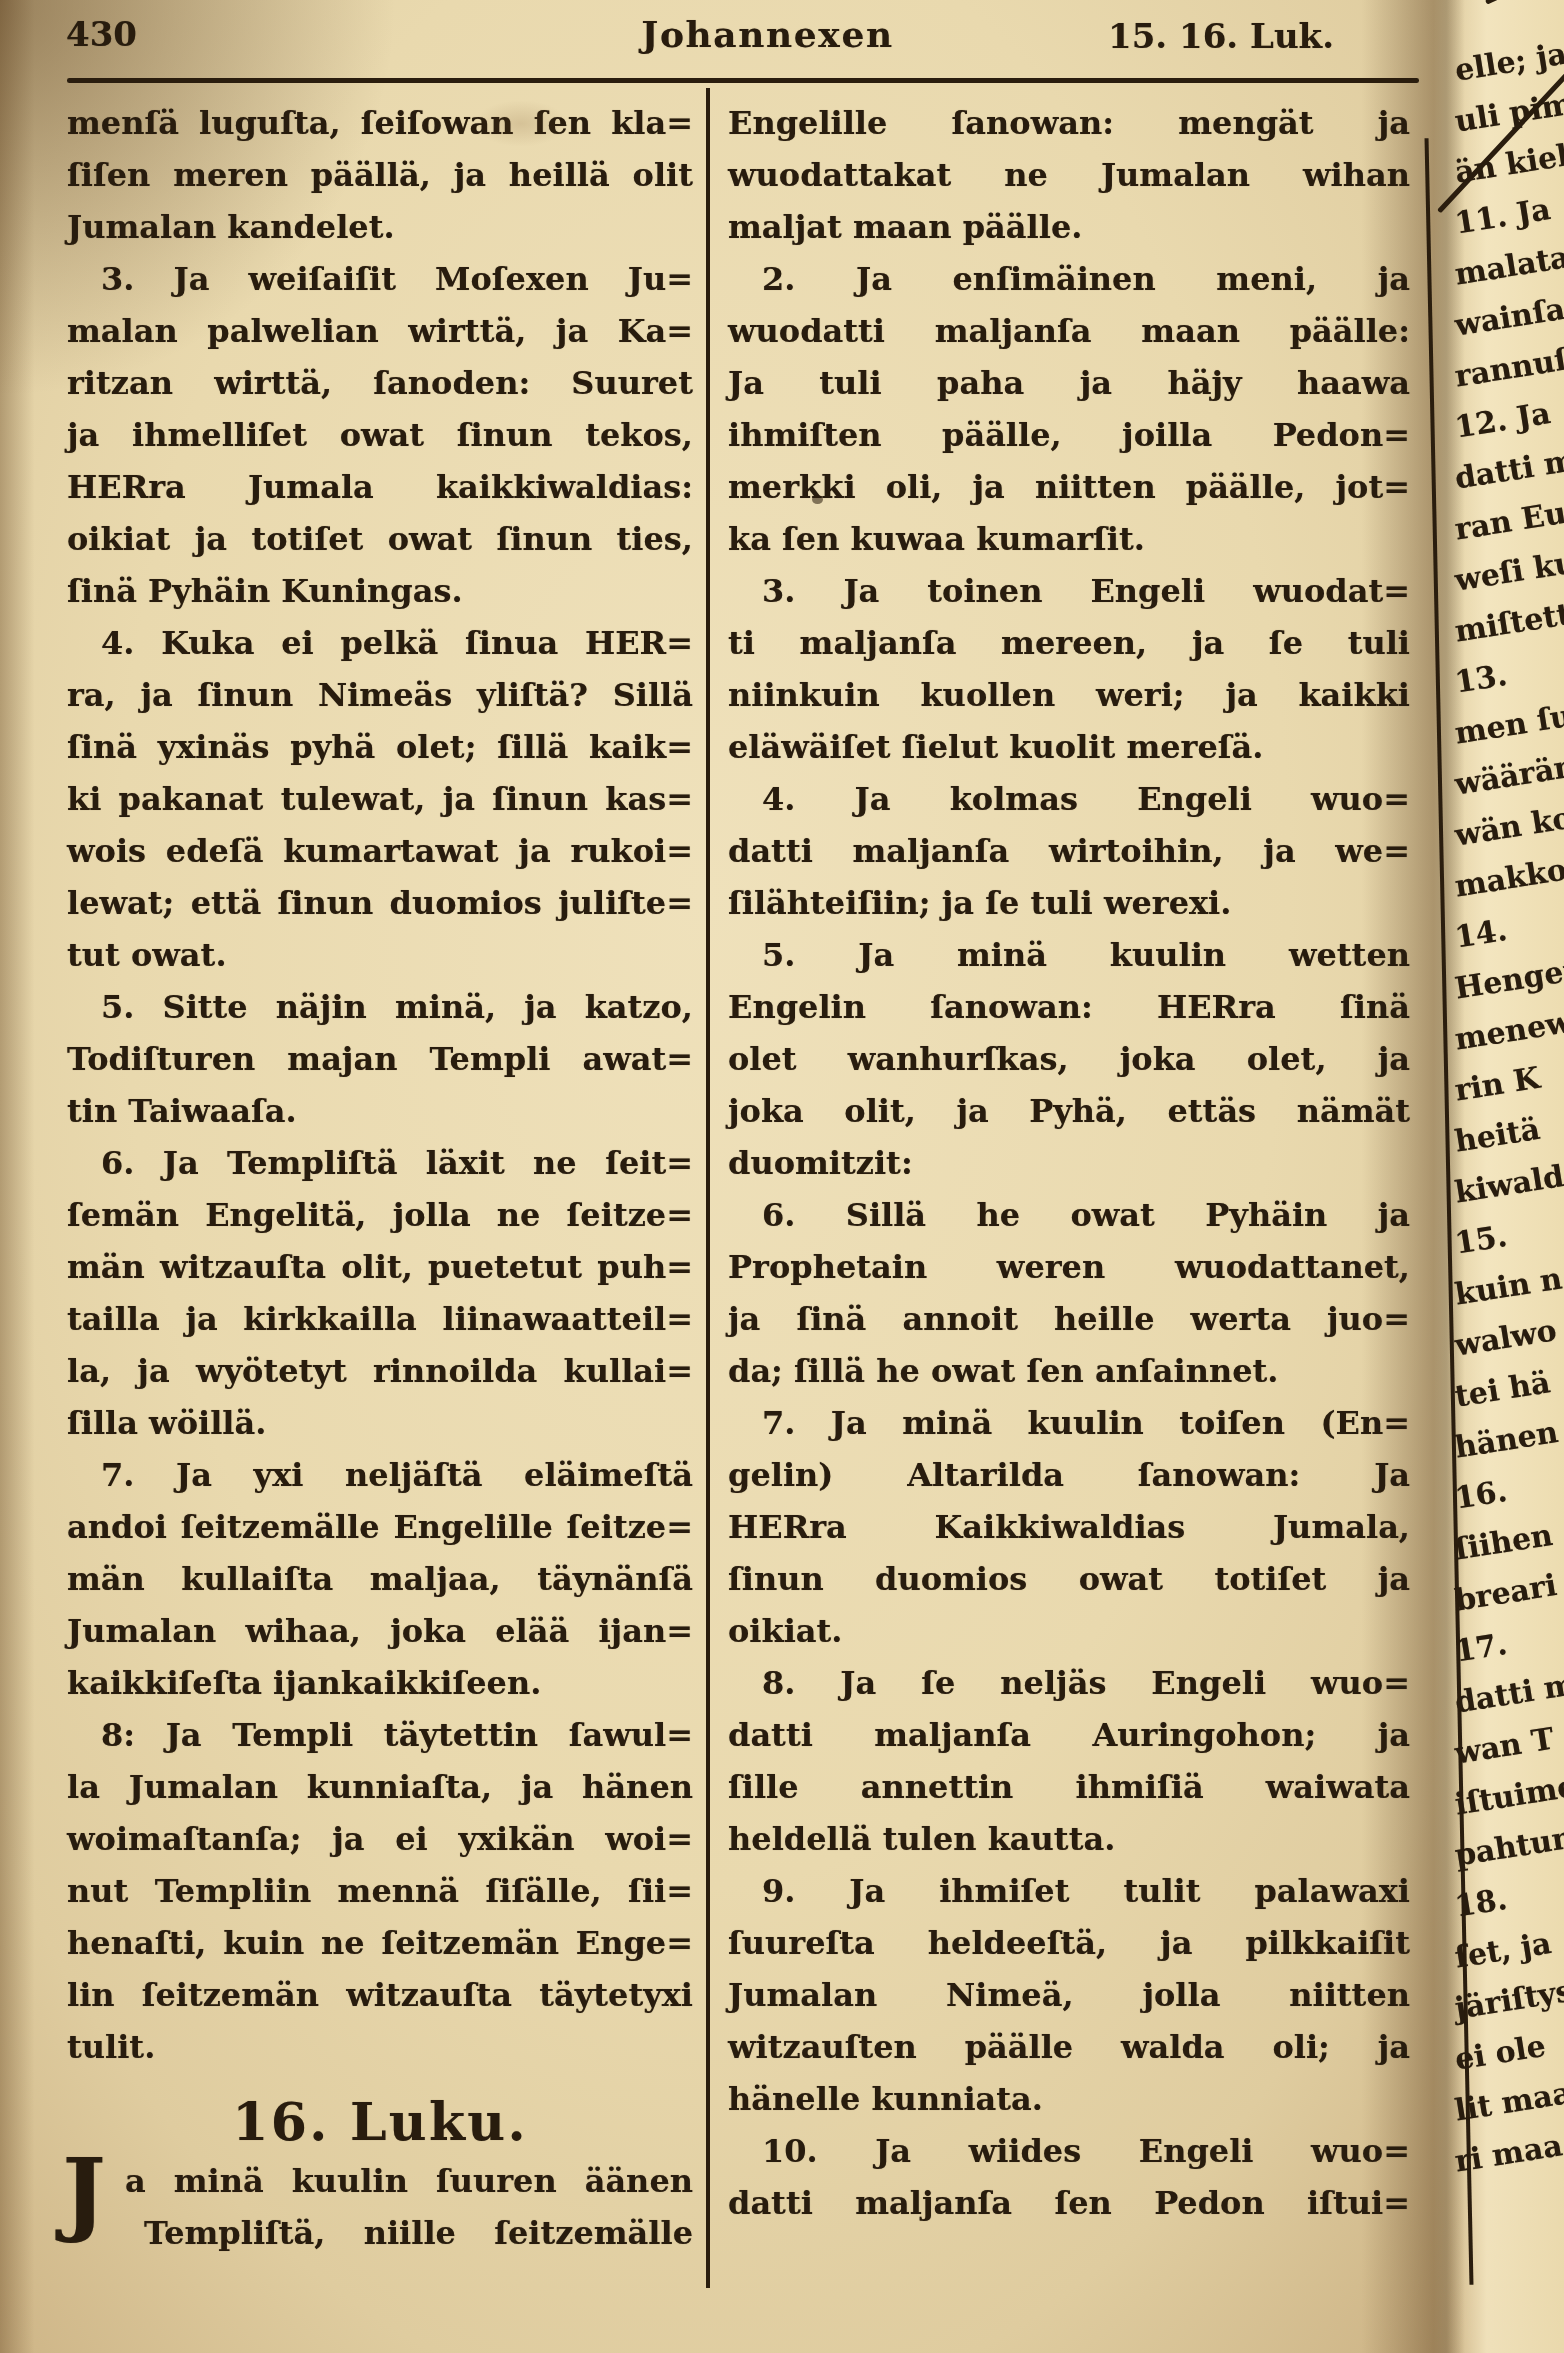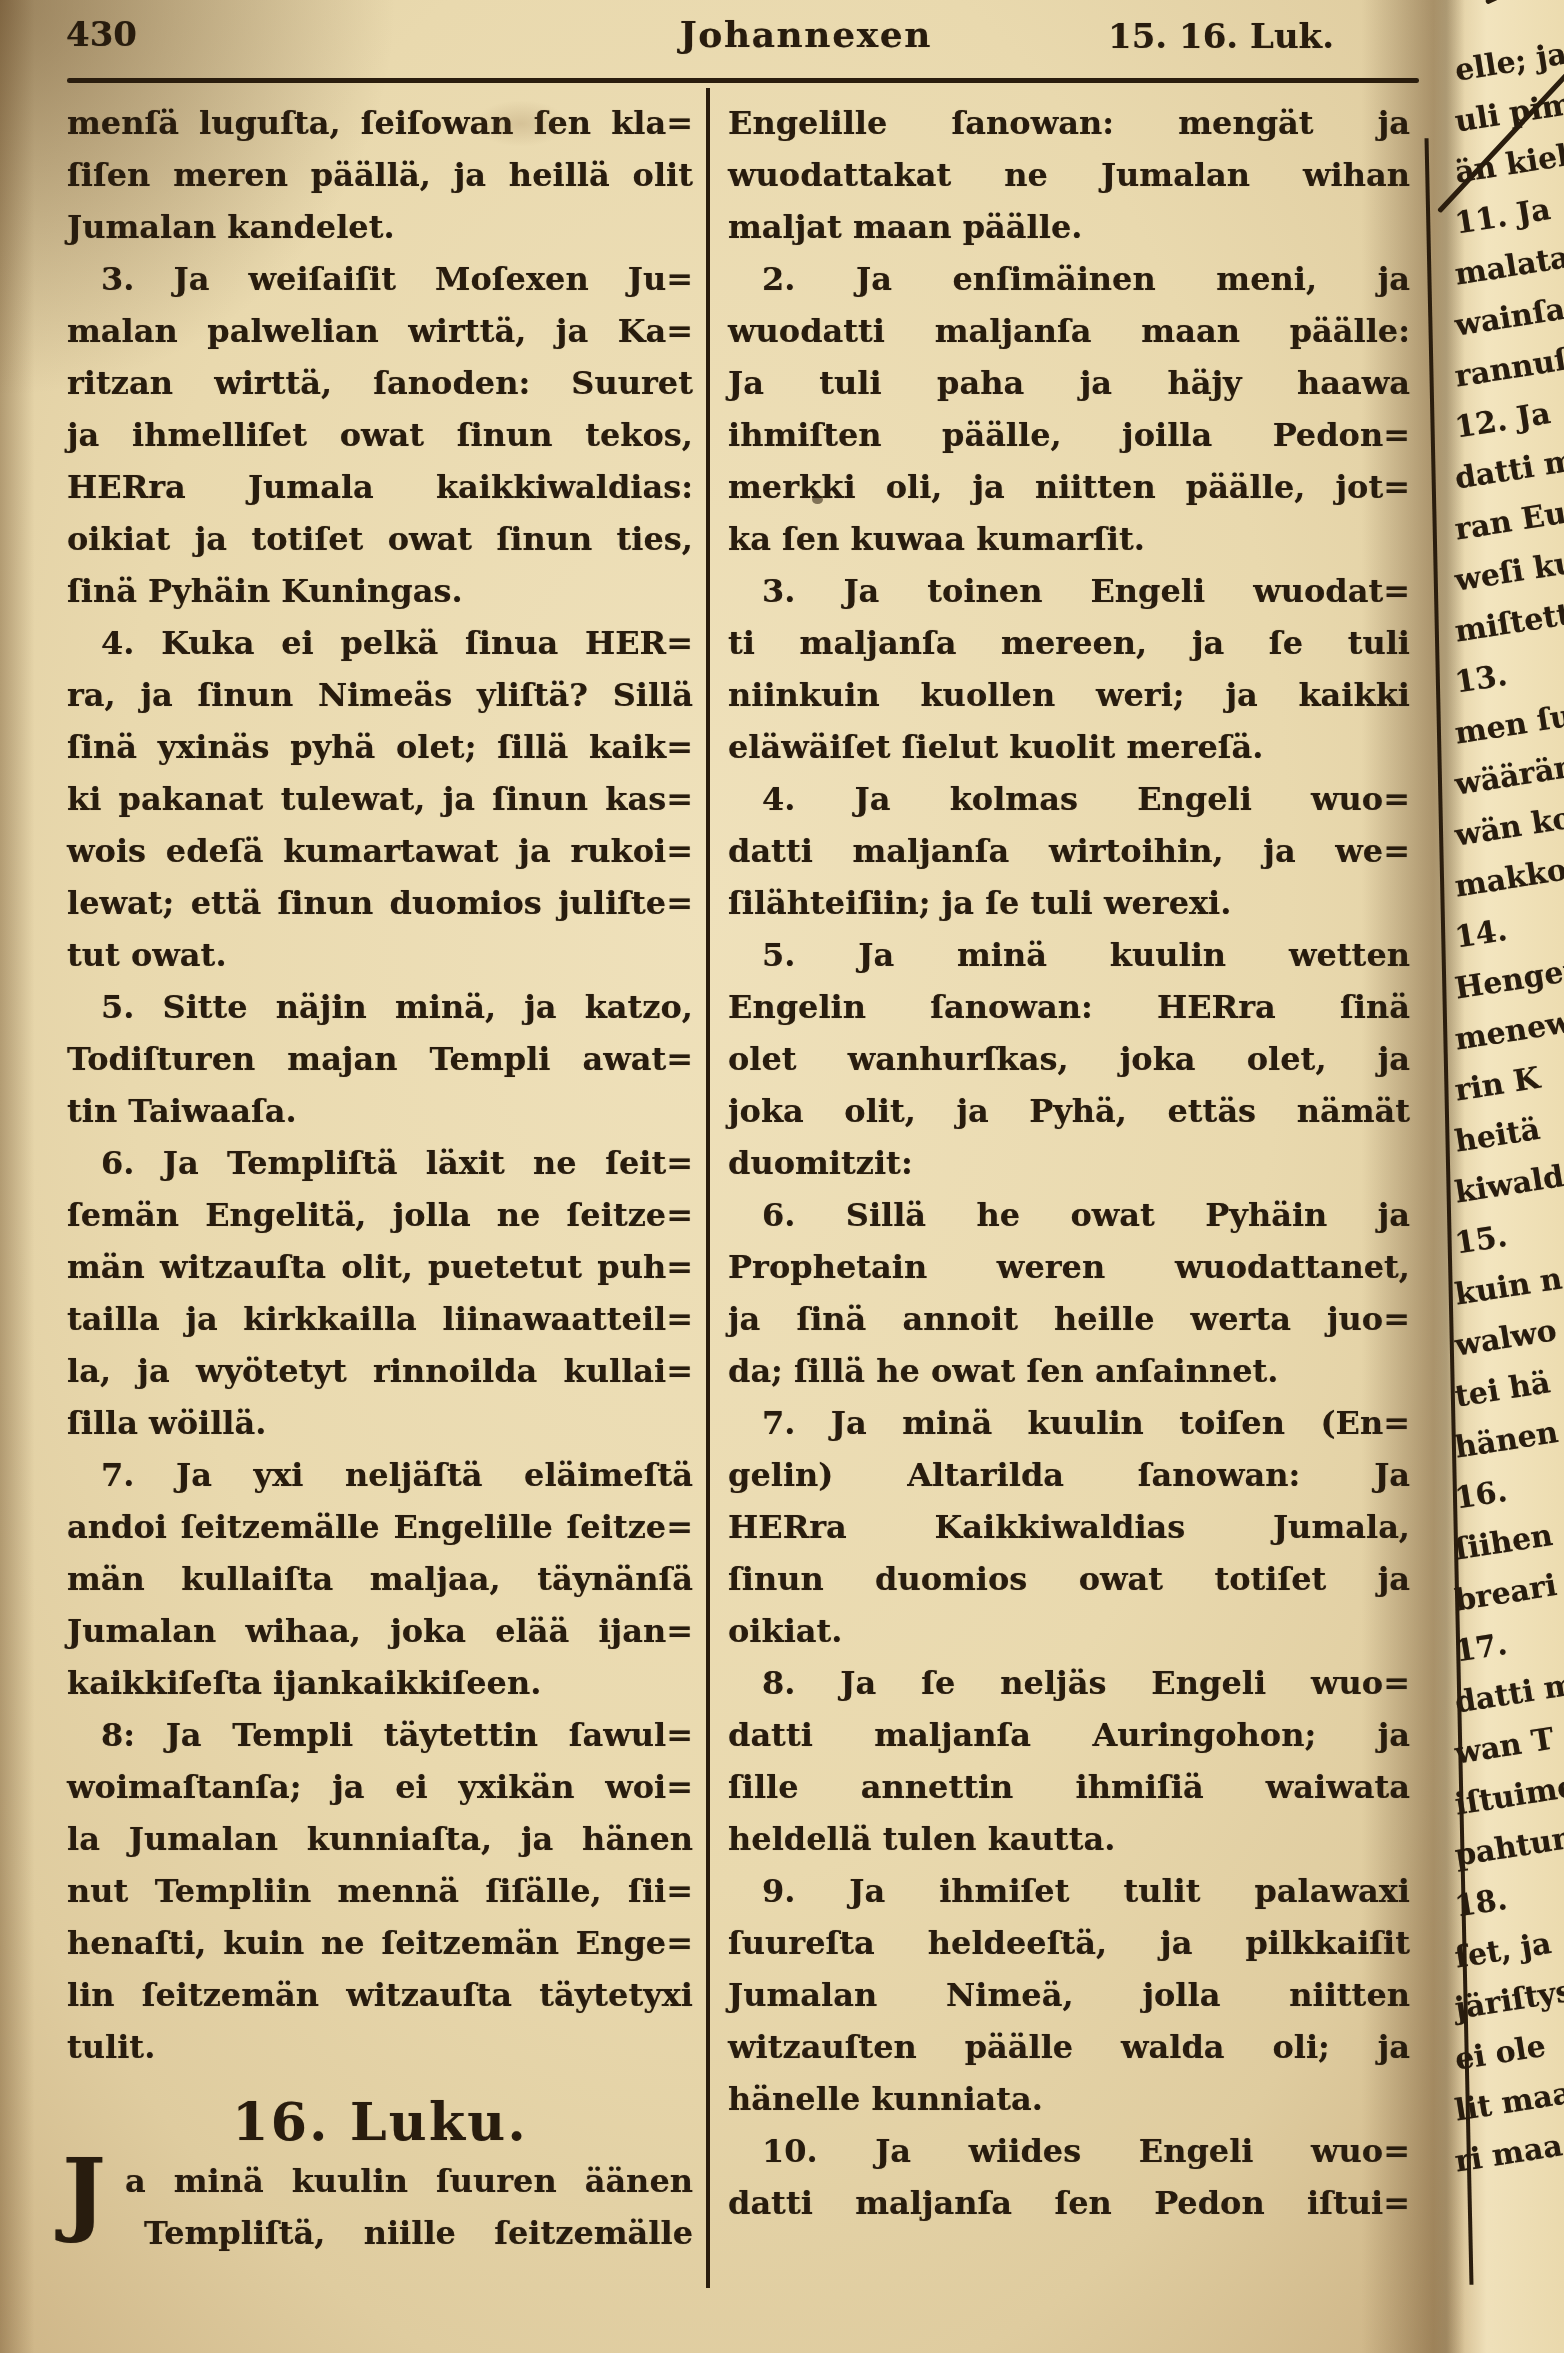--- a/index.html
+++ b/index.html
@@ -10,21 +10,21 @@
       radial-gradient(circle at 0% 0%, rgba(80,52,22,.50), rgba(80,52,22,0) 14%),
       linear-gradient(90deg, rgba(96,64,28,.38) 0%, rgba(96,64,28,0) 2.2%),
       linear-gradient(90deg, rgba(0,0,0,0) 87%, rgba(92,62,28,.42) 91.6%, rgba(54,34,12,.30) 92.4%, rgba(0,0,0,0) 93.6%),
       linear-gradient(90deg, rgba(0,0,0,0) 92.5%, rgba(246,233,196,.85) 95%, rgba(238,222,178,.9) 100%),
       radial-gradient(ellipse at 45% 38%, #efe1bb 0%, #e9d9ae 48%, #dfcc9f 74%, #cdb486 92%, #c2a776 100%);
     color:#281c0e;
   }
   .ink{color:#281c0e; text-shadow:0 0 0.8px rgba(40,28,14,.45);}
   
   .pagenum{position:absolute; left:66px; top:14px; font-size:34px; font-weight:bold;}
-  .htitle{position:absolute; left:603px; top:12.5px; width:329px; text-align:right; font-size:36px; font-weight:bold; letter-spacing:1.6px;}
+  .htitle{position:absolute; left:603px; top:12.5px; width:329px; text-align:center; font-size:36px; font-weight:bold; letter-spacing:1.6px;}
   .hchap{position:absolute; left:1033px; top:15.6px; width:301px; text-align:right; font-size:34px; font-weight:bold;}
   .hrule{position:absolute; left:67px; top:78px; width:1352px; height:4.7px; background:#2a1d0e; border-radius:2.3px;}
   .vrule{position:absolute; left:706px; top:88px; width:3.9px; height:2200px; background:#2a1d0e;}
   
   .col{position:absolute; top:97px; font-weight:bold;}
   .col-left{left:67px; width:626px;}
   .col-right{left:728px; width:682px;}
   .tl{height:52px; line-height:52px; font-size:32px; white-space:normal;
       text-align:justify; text-align-last:justify; overflow:visible;}
   .tl.end{text-align-last:left;}
@@ -87,22 +87,22 @@
         <div class="tl">män witzauſta olit, puetetut puh=</div>
         <div class="tl">tailla ja kirkkailla liinawaatteil=</div>
         <div class="tl">la, ja wyötetyt rinnoilda kullai=</div>
         <div class="tl end">ſilla wöillä.</div>
         <div class="tl ind">7. Ja yxi neljäſtä eläimeſtä</div>
         <div class="tl">andoi ſeitzemälle Engelille ſeitze=</div>
         <div class="tl">män kullaiſta maljaa, täynänſä</div>
         <div class="tl">Jumalan wihaa, joka elää ijan=</div>
         <div class="tl end">kaikkiſeſta ijankaikkiſeen.</div>
         <div class="tl ind">8: Ja Templi täytettin ſawul=</div>
+        <div class="tl">la Jumalan kunniaſta, ja hänen</div>
         <div class="tl">woimaſtanſa; ja ei yxikän woi=</div>
-        <div class="tl">la Jumalan kunniaſta, ja hänen</div>
         <div class="tl">nut Templiin mennä ſiſälle, ſii=</div>
         <div class="tl">henaſti, kuin ne ſeitzemän Enge=</div>
         <div class="tl">lin ſeitzemän witzauſta täytetyxi</div>
         <div class="tl end">tulit.</div>
       </div>
     <div class="heading16">16. Luku.</div>
     <div class="dropblock">
       <span class="dropcap">J</span>
       <div class="tl dl1">a minä kuulin ſuuren äänen</div>
       <div class="tl dl2">Templiſtä, niille ſeitzemälle</div>

